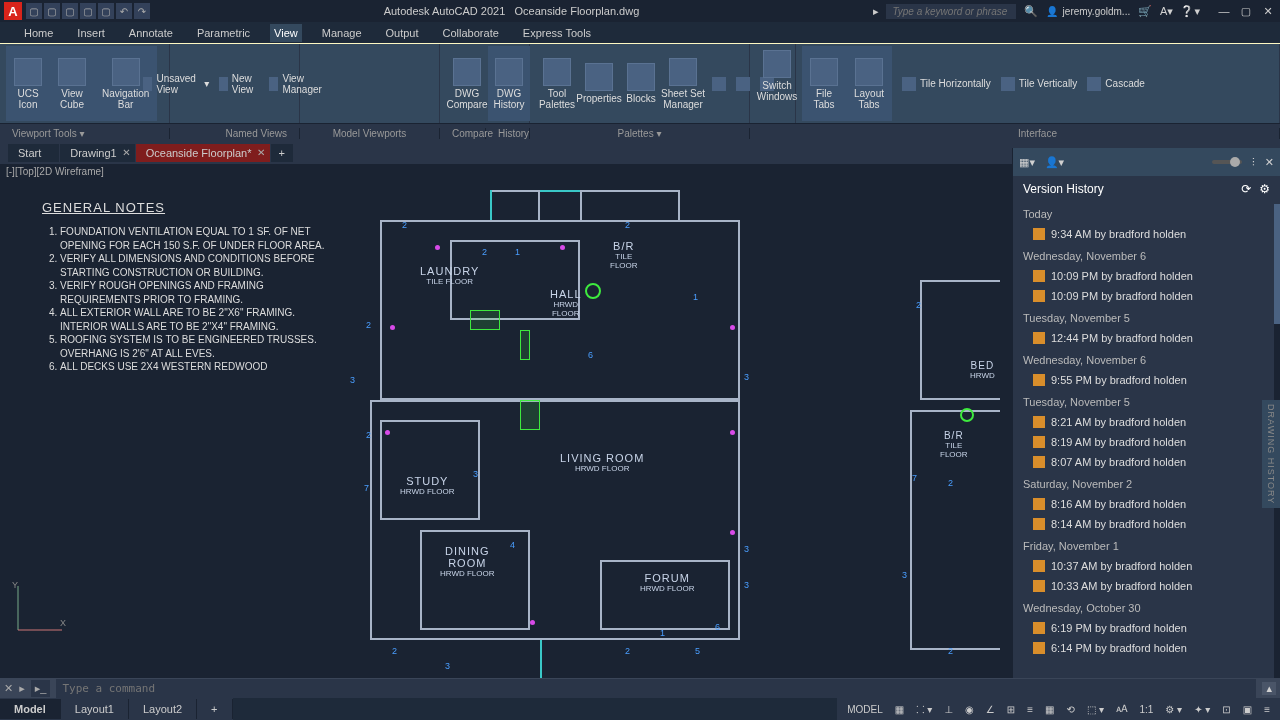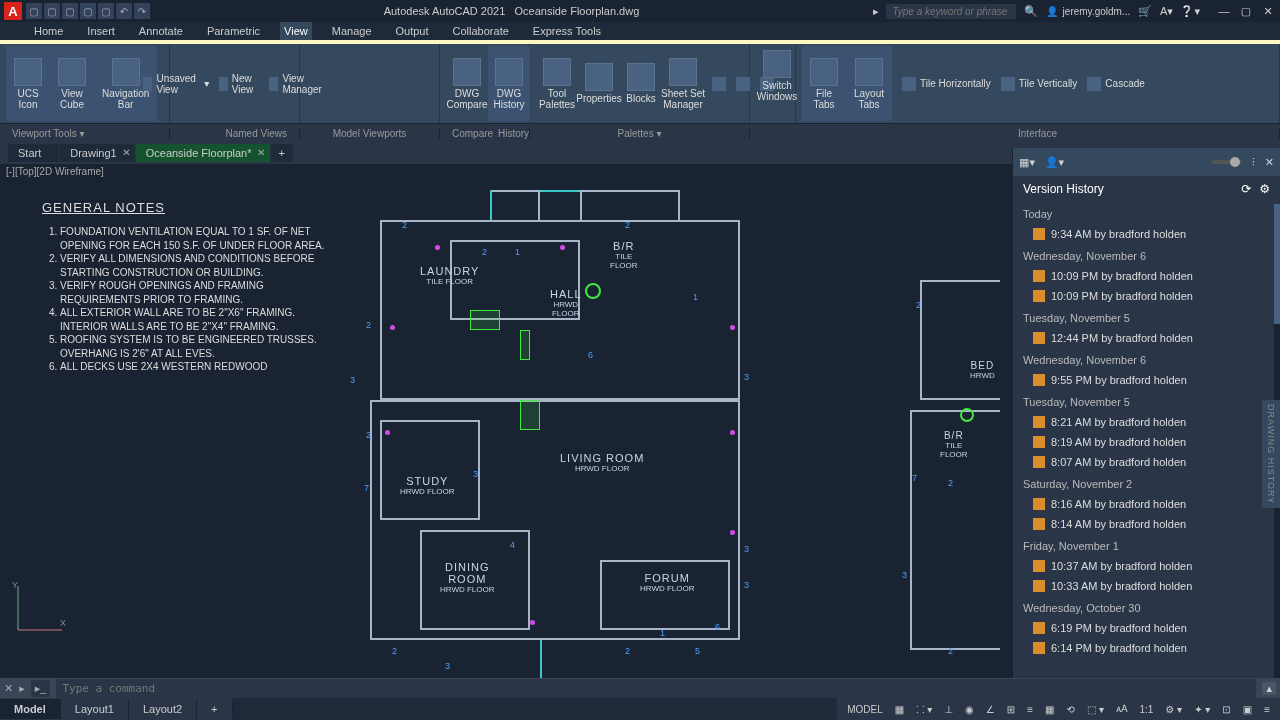--- a/index.html
+++ b/index.html
@@ -7,36 +7,36 @@
 .titlebar{height:22px;background:#1a2332;display:flex;align-items:center;padding:0 4px;gap:4px}
 .app-icon{width:18px;height:18px;background:#d9241b;color:#fff;font-weight:bold;display:flex;align-items:center;justify-content:center;font-size:13px}
 .qat{display:flex;gap:2px;align-items:center}
 .qat-btn{width:16px;height:16px;background:#33415a;display:flex;align-items:center;justify-content:center;font-size:10px;color:#aaa}
 .title-center{flex:1;text-align:center;font-size:11px;color:#ccc}
 .title-right{display:flex;align-items:center;gap:8px}
 .search-box{background:#2a3548;border:none;padding:2px 6px;width:130px;color:#999;font-style:italic;font-size:10px}
 .user-info{font-size:10px;color:#ccc;display:flex;align-items:center;gap:4px}
 .win-btns{display:flex;gap:6px;margin-left:8px}
 .win-btn{width:16px;height:14px;display:flex;align-items:center;justify-content:center;font-size:11px;color:#ccc}
-.menubar{height:22px;background:#1e2a3a;display:flex;align-items:center;padding-left:30px;gap:16px;border-bottom:4px solid #fef9c3}
+.menubar{height:22px;background:#1e2a3a;display:flex;align-items:center;padding-left:20px;gap:16px;border-bottom:1px solid #fef9c3}
 .menu-item{font-size:11px;color:#ccc;padding:3px 4px;cursor:pointer}
 .menu-item.active{background:#34495e;color:#fff}
 .ribbon{height:80px;background:#34495e;display:flex;border-bottom:1px solid #1a2332}
 .ribbon-group{border-right:1px solid #2a3548;padding:2px 6px;display:flex;flex-direction:column;position:relative}
 .ribbon-footer{height:18px;background:#2a3548;display:flex;align-items:center;font-size:10px;color:#999}
 .ribbon-footer-item{padding:0 12px;border-right:1px solid #1a2332;flex:0 0 auto}
 .rb-big{display:flex;flex-direction:column;align-items:center;justify-content:center;padding:4px 8px;gap:2px;font-size:10px;color:#ddd;min-width:42px}
 .rb-big .ico{width:28px;height:28px;background:#4a6282;border:1px solid #5a7292}
 .rb-small-col{display:flex;flex-direction:row;gap:2px;justify-content:center}
 .rb-small{display:flex;align-items:center;gap:4px;font-size:10px;color:#ddd;padding:1px 4px}
 .rb-small .ico{width:14px;height:14px;background:#4a6282}
 .rb-big.active,.rb-big.hl{background:#3b5370}
 .doctabs{height:22px;background:#2a3548;display:flex;align-items:center;gap:1px;padding-left:8px}
 .doctab{padding:3px 18px 3px 10px;background:#1e2a3a;font-size:11px;color:#ccc;position:relative}
-.doctab.active{background:#14532d}
+.doctab.active{background:#7f1d1d}
 .doctab .close{position:absolute;right:4px;top:3px;font-size:10px;color:#aaa}
 .vpctrl{height:16px;background:#1a2332;padding:2px 6px;font-size:10px;color:#aaa}
 .canvas{position:absolute;top:180px;left:0;right:0;bottom:40px;background:#1a2332;overflow:hidden}
 .notes{position:absolute;top:20px;left:42px;width:300px;color:#ddd;font-size:10px}
 .notes h3{font-size:13px;text-decoration:underline;margin-bottom:10px;font-weight:normal;letter-spacing:1px}
 .notes ol{margin-left:18px;line-height:1.35}
 .notes li{margin-bottom:0}
 .floorplan{position:absolute;top:0;left:360px;width:620px;height:500px}
 .wall{position:absolute;background:none;border:2px solid #a8b4c8}
 .room-label{position:absolute;color:#c8d4e8;font-size:11px;text-align:center;letter-spacing:1px}
@@ -277,21 +277,21 @@
     <div class="cyan-line" style="top:10px;left:180px;width:40px;height:2px"></div>
     <div class="cyan-line" style="top:460px;left:180px;width:2px;height:40px"></div>
 
     <div class="room-label" style="top:85px;left:60px"><span>LAUNDRY</span><span class="sub">TILE FLOOR</span></div>
     <div class="room-label" style="top:60px;left:250px;white-space:pre"><span>B/R</span><span class="sub">TILE
 FLOOR</span></div>
     <div class="room-label" style="top:108px;left:190px;white-space:pre"><span>HALL</span><span class="sub">HRWD
 FLOOR</span></div>
     <div class="room-label" style="top:272px;left:200px"><span>LIVING ROOM</span><span class="sub">HRWD FLOOR</span></div>
     <div class="room-label" style="top:295px;left:40px"><span>STUDY</span><span class="sub">HRWD FLOOR</span></div>
-    <div class="room-label" style="top:381px;left:80px;white-space:pre"><span>DINING
+    <div class="room-label" style="top:365px;left:80px;white-space:pre"><span>DINING
 ROOM</span><span class="sub">HRWD FLOOR</span></div>
     <div class="room-label" style="top:392px;left:280px"><span>FORUM</span><span class="sub">HRWD FLOOR</span></div>
 
     <div class="green-box" style="top:130px;left:110px;width:30px;height:20px"></div>
     <div class="green-box" style="top:150px;left:160px;width:10px;height:30px"></div>
     <div class="green-box" style="top:220px;left:160px;width:20px;height:30px"></div>
     <div class="green-box" style="top:103px;left:225px;width:16px;height:16px;border-radius:50%;border:2px solid #3eea3e;background:none"></div>
 
     <div class="dim" style="top:40px;left:42px">2</div>
     <div class="dim" style="top:40px;left:265px">2</div>

